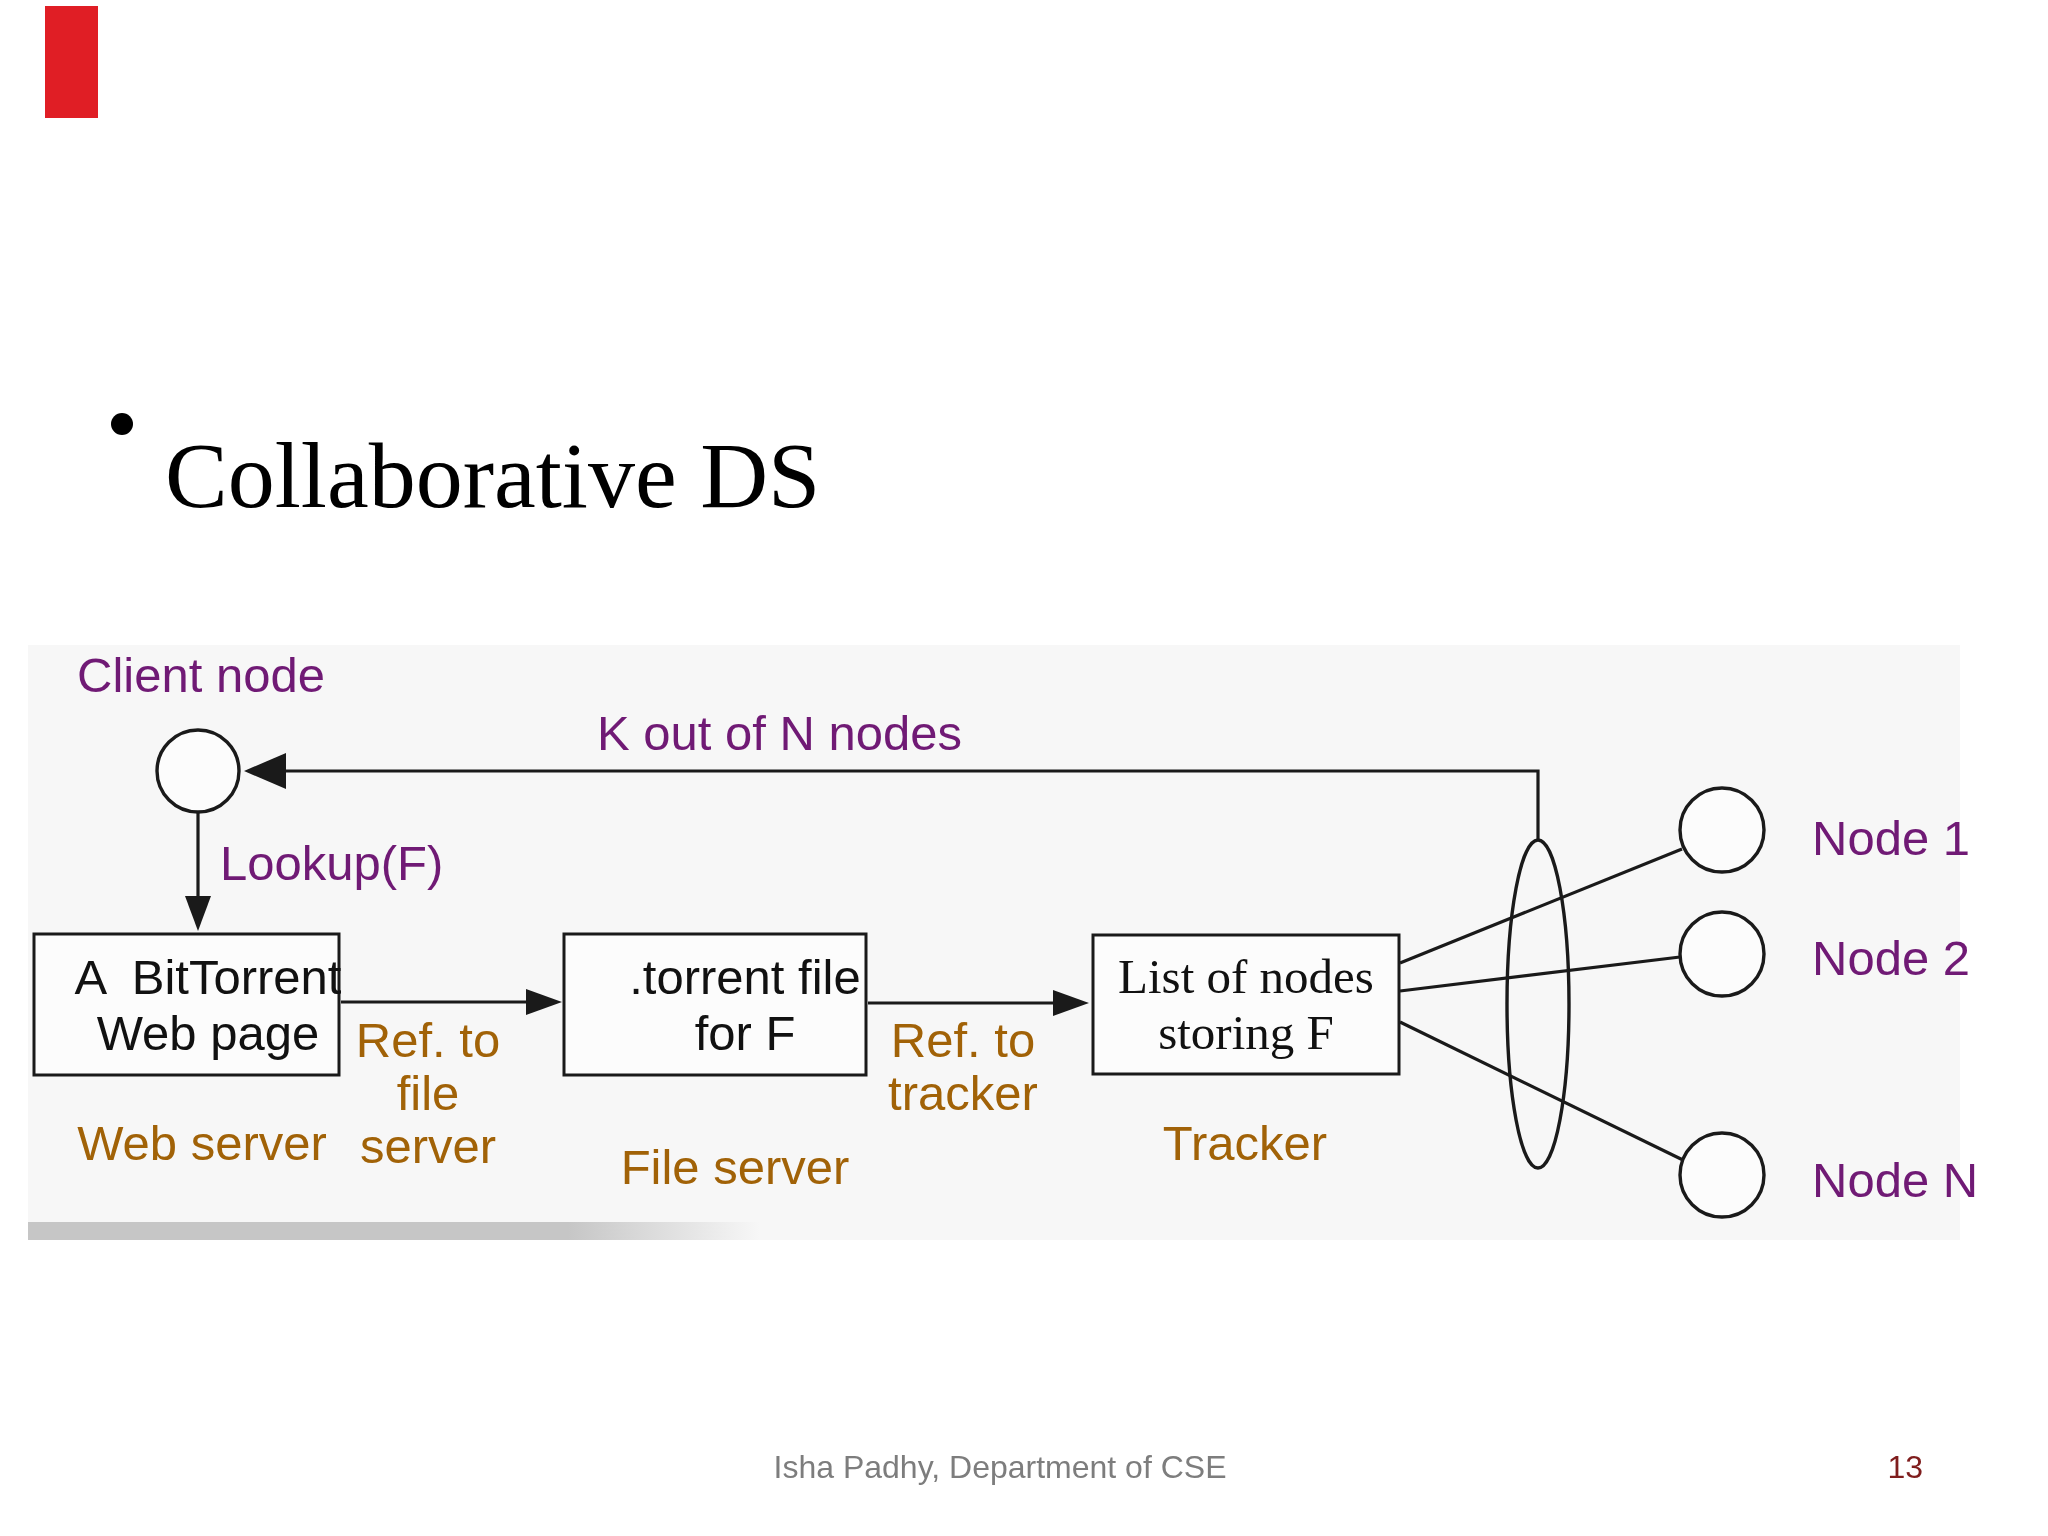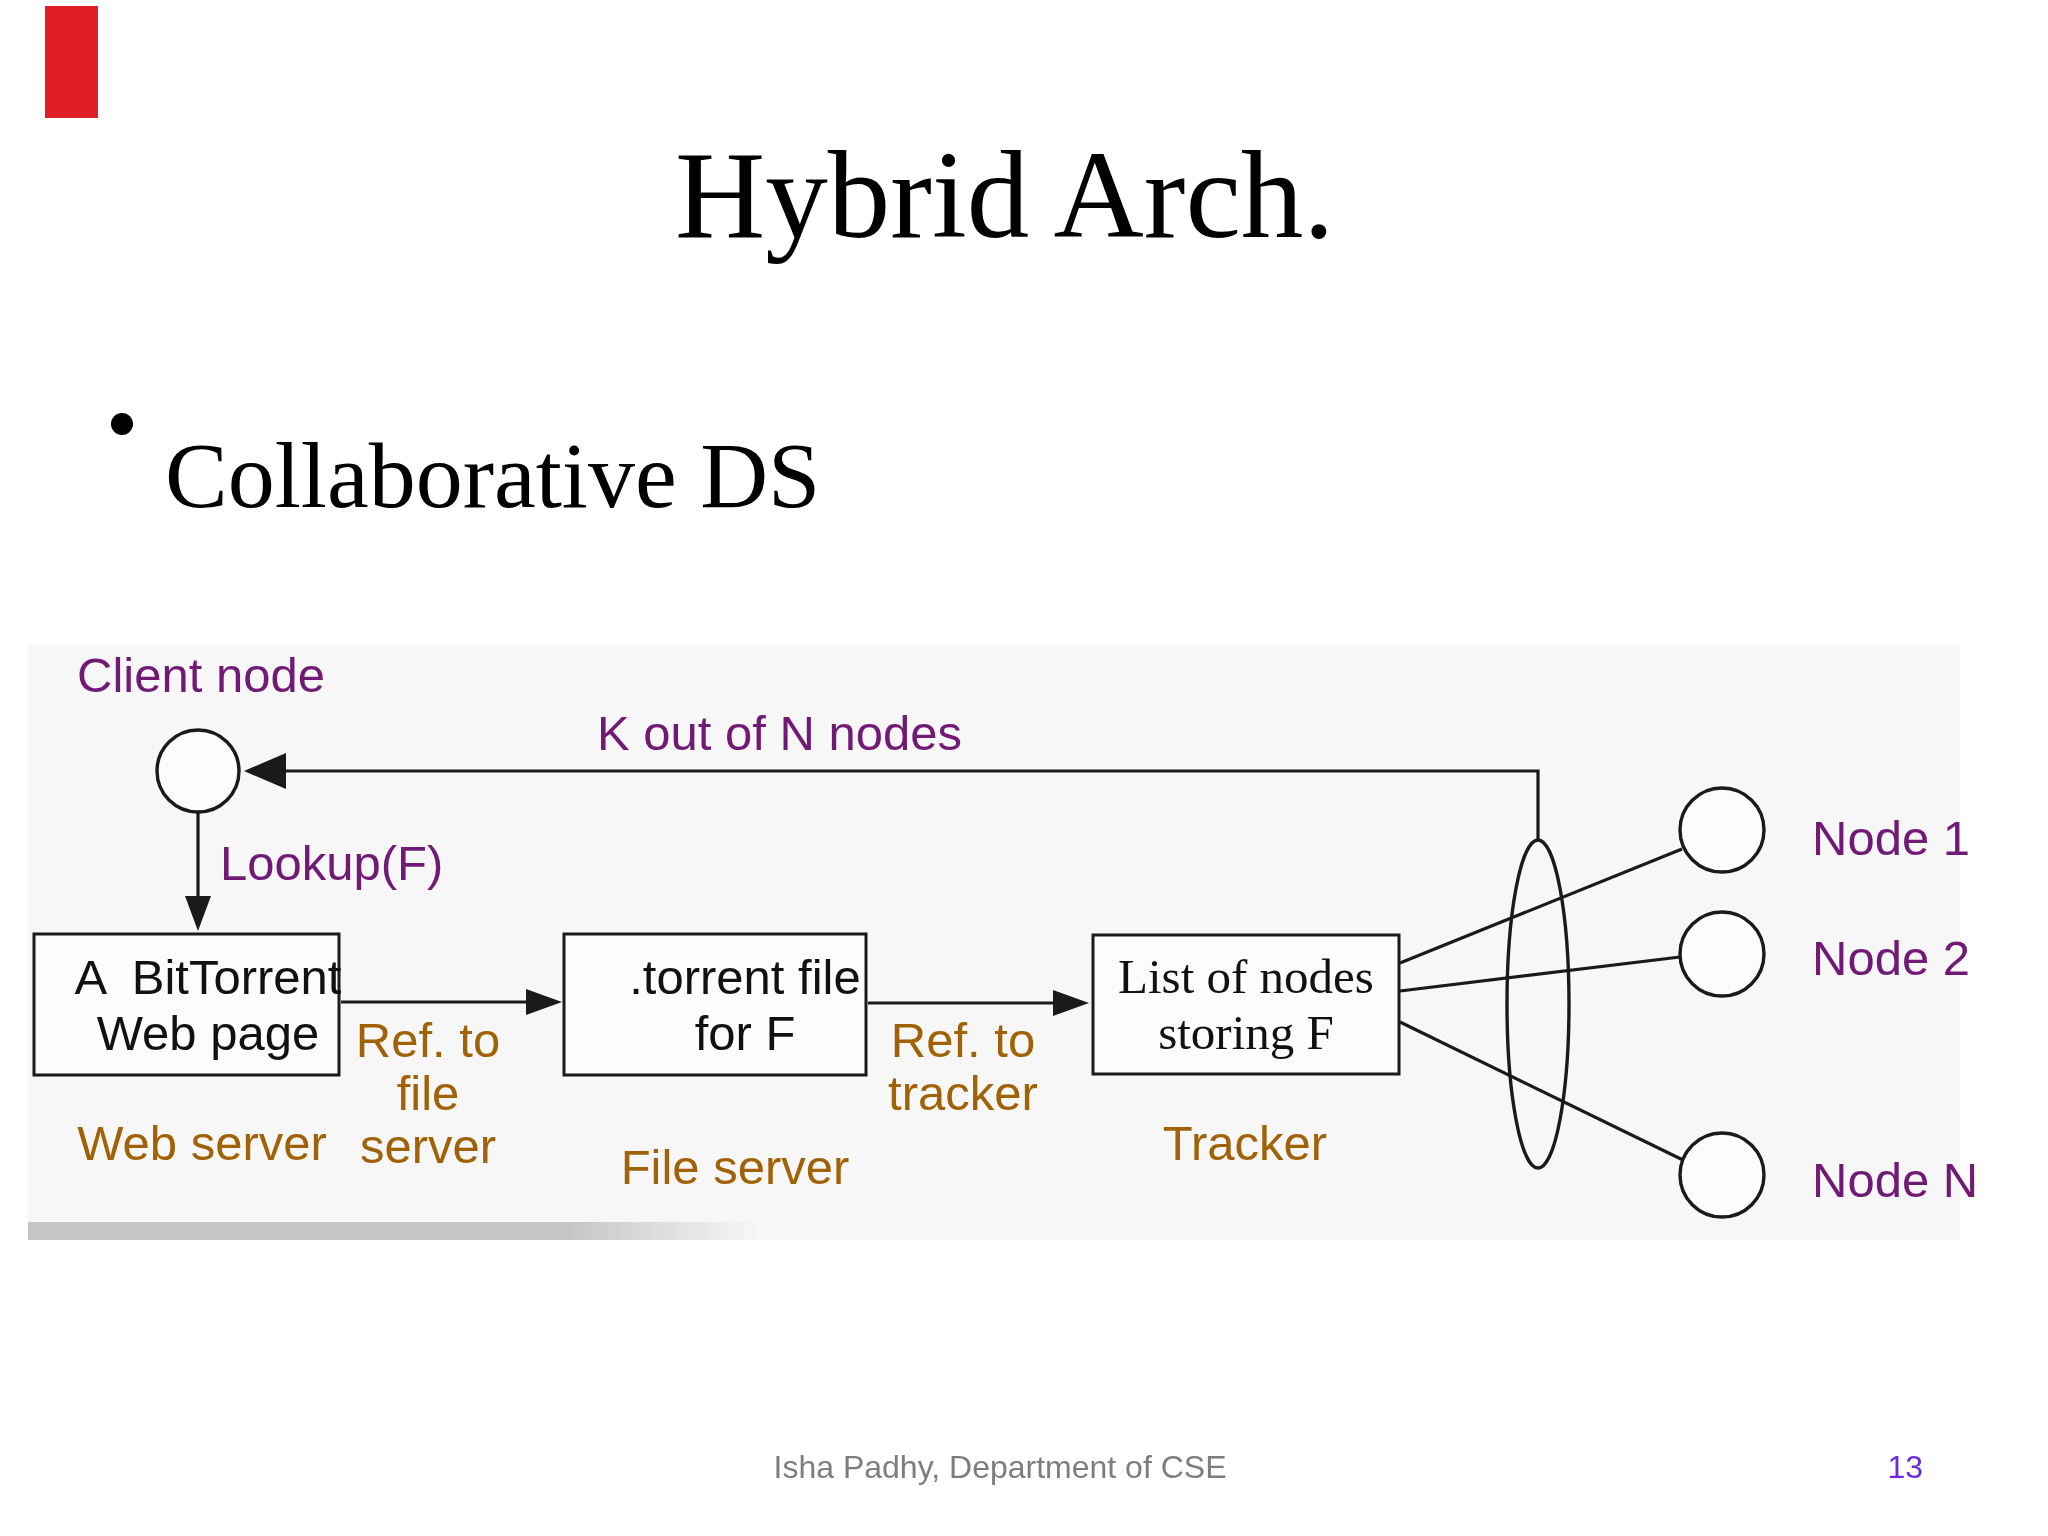--- a/index.html
+++ b/index.html
@@ -27,30 +27,29 @@
   
   .dlabel{position:absolute;font-size:49px;line-height:49px;color:#701a75;white-space:nowrap;}
   .dmulti{position:absolute;font-size:49px;line-height:53px;color:#a16207;text-align:center;white-space:pre-wrap;}
   .boxtext{position:absolute;display:flex;align-items:center;justify-content:center;
            font-size:49px;line-height:56px;color:#111;text-align:center;white-space:pre-wrap;}
 
   
   .footer{position:absolute;left:600px;top:1451px;width:800px;text-align:center;
           font-size:32px;line-height:32px;color:#7d7d7d;}
   .page-num{position:absolute;left:1820px;top:1451px;width:103px;text-align:right;
-            font-size:32px;line-height:32px;color:#6d28d9;}
+            font-size:32px;line-height:32px;color:#7f1d1d;}
 </style>
 </head>
 <body>
 
 <div id="slide">
 
   <div class="red-bar"></div>
 
-  <div class="title">Hybrid Arch.</div>
 
   <div class="bullet-row">
     <span class="bullet-dot"></span>
     <span class="bullet-text">Collaborative DS</span>
   </div>
 
   <div class="panel"></div>
   <div class="scan-band"></div>
 
   <svg class="wires" viewBox="0 0 2048 1536">

